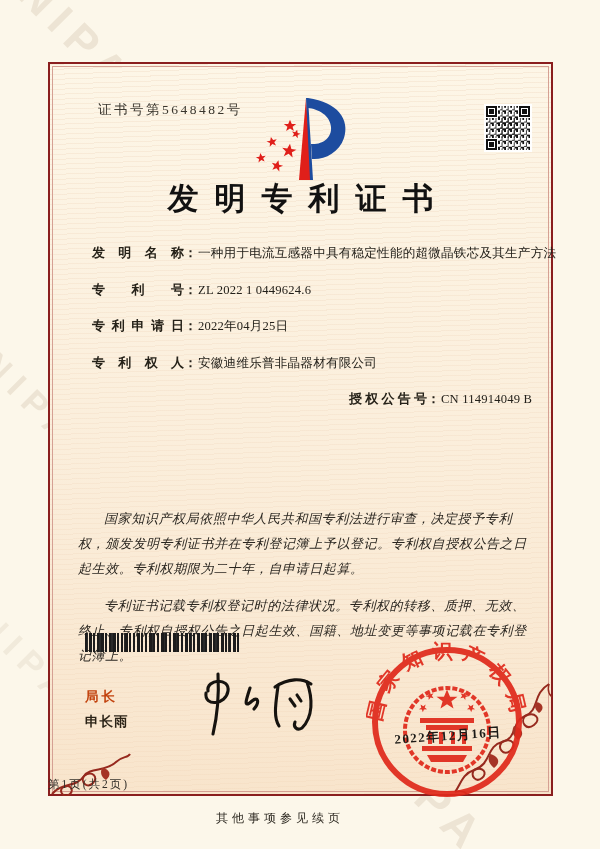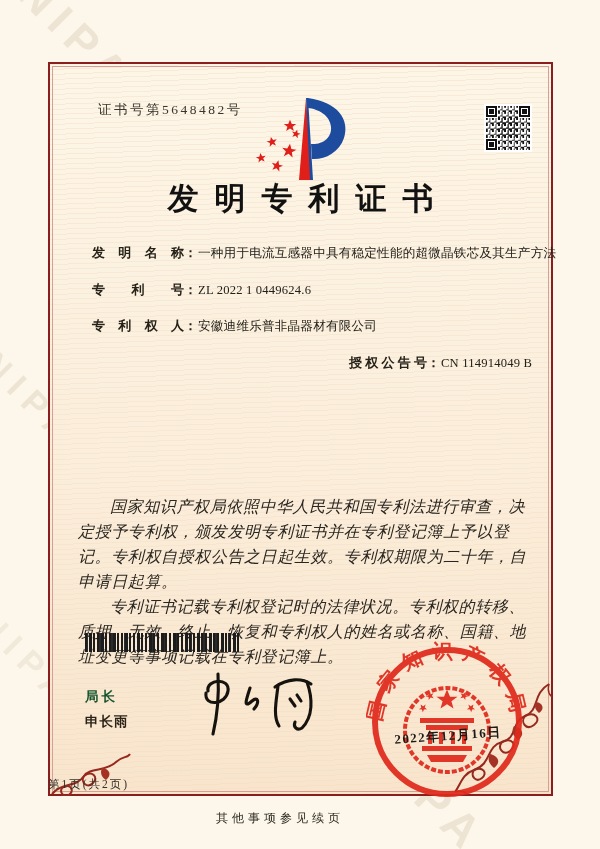--- a/index.html
+++ b/index.html
@@ -55,33 +55,33 @@
     display:inline-block; width:92px; vertical-align:top;
     text-align:justify; text-align-last:justify; font-weight:600; color:#262219;
   }
   .fcolon { display:inline-block; width:14px; font-weight:600; }
   .fvalue { font-size:12.6px; font-weight:500; color:#23201a; letter-spacing:0.2px; }
   .frow .second { position:absolute; left:257px; top:0; }
   .frow .second .flabel { width:78px; }
   
   .law { position:absolute; z-index:2; left:78px; top:494px; width:456px; }
   .law p {
-    font-size:16px; line-height:25px; text-indent:2em;
-    font-style:italic; letter-spacing:0.6px; color:#2a2620;
+    font-size:13px; line-height:25px; text-indent:2em;
+    font-style:italic; letter-spacing:0.6px; color:#2a2620;margin-top:12px;
   }
   
   .barcode {
     position:absolute; z-index:2; left:85px; top:633px; width:156px; height:19px;
     background-image:
       repeating-linear-gradient(90deg,#1c1c1c 0 2px, transparent 2px 4px),
       repeating-linear-gradient(90deg,#1c1c1c 0 1px, transparent 1px 6px),
       repeating-linear-gradient(90deg,#2a2a2a 0 3px, transparent 3px 13px);
   }
   
-  .signer-title { position:absolute; z-index:2; left:85px; top:688px; font-size:13.5px; font-weight:700; letter-spacing:3px; color:#14532d; }
+  .signer-title { position:absolute; z-index:2; left:85px; top:688px; font-size:13.5px; font-weight:700; letter-spacing:3px; color:#c2410c; }
   .signer-name  { position:absolute; z-index:2; left:85px; top:713px; font-size:13.5px; font-weight:700; letter-spacing:1px; color:#2b2317; }
   .signature { position:absolute; z-index:2; left:178px; top:668px; width:150px; height:72px; }
   
   .seal { position:absolute; z-index:3; left:366px; top:641px; width:162px; height:162px; opacity:0.93; }
   .seal-date {
     position:absolute; z-index:4; left:358px; top:727px; width:180px;
     text-align:center; font-size:13px; font-weight:700; color:#1c1a17;
     letter-spacing:1.5px; transform:rotate(-4deg);
     font-family:"Liberation Serif","DejaVu Serif",serif;
   }
@@ -155,30 +155,33 @@
 <div class="title">发明专利证书</div>
 
 <div class="fields">
   <div class="frow">
     <span class="flabel">发明名称</span><span class="fcolon">：</span><span class="fvalue">一种用于电流互感器中具有稳定性能的超微晶铁芯及其生产方法</span>
   </div>
   <div class="frow">
     <span class="flabel">专利号</span><span class="fcolon">：</span><span class="fvalue">ZL 2022 1 0449624.6</span>
   </div>
   <div class="frow">
+    <span class="flabel">专利申请日</span><span class="fcolon">：</span><span class="fvalue">2022年04月25日</span>
+  </div>
+  <div class="frow">
     <span class="flabel">专利权人</span><span class="fcolon">：</span><span class="fvalue">安徽迪维乐普非晶器材有限公司</span>
   </div>
   <div class="frow">
     <span class="second"><span class="flabel">授权公告号</span><span class="fcolon">：</span><span class="fvalue">CN 114914049 B</span></span>
   </div>
 </div>
 
 <div class="law">
   <p>国家知识产权局依照中华人民共和国专利法进行审查，决定授予专利权，颁发发明专利证书并在专利登记簿上予以登记。专利权自授权公告之日起生效。专利权期限为二十年，自申请日起算。</p>
-  <p>专利证书记载专利权登记时的法律状况。专利权的转移、质押、无效、终止、恢复和专利权人的姓名或名称、国籍、地址变更等事项记载在专利登记簿上。</p>
+  <p>专利证书记载专利权登记时的法律状况。专利权的转移、质押、无效、终止、专利权自授权公告之日起生效、国籍、地址变更等事项记载在专利登记簿上。</p>
 </div>
 
 <div class="barcode"></div>
 
 <div class="signer-title">局长</div>
 <div class="signer-name">申长雨</div>
 <svg class="signature" viewBox="0 0 150 70" aria-hidden="true">
   <g fill="none" stroke="#16130f" stroke-width="3.1" stroke-linecap="round" stroke-linejoin="round">
     <path d="M30,22 C28,10 52,8 50,22 C48,36 26,38 28,24"></path>
     <path d="M40,5 C41,24 39,48 35,65"></path>

